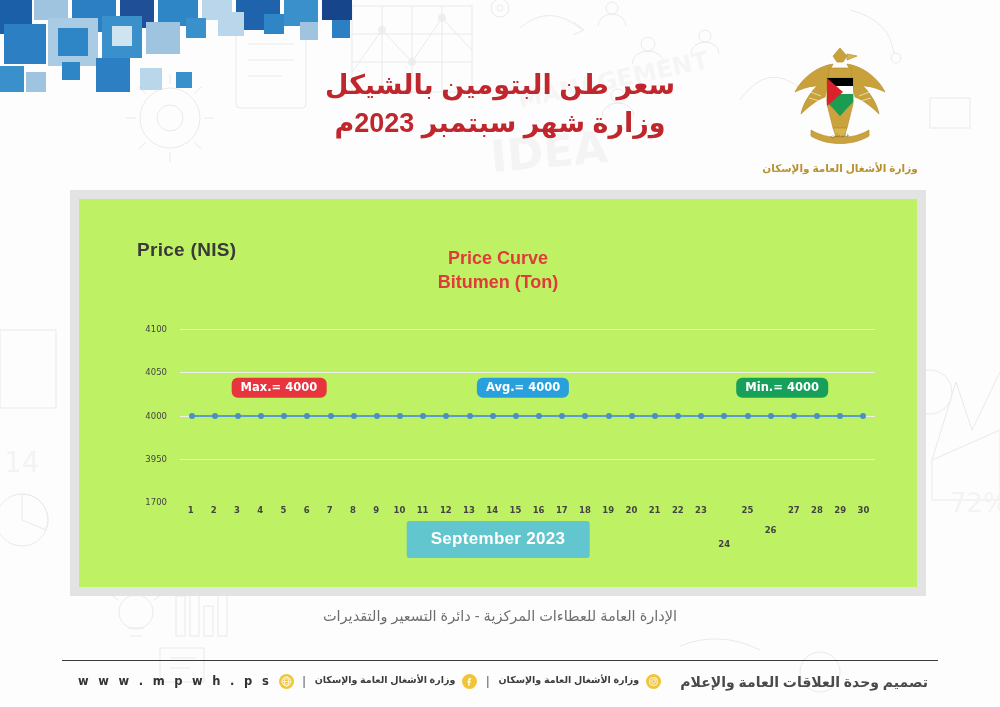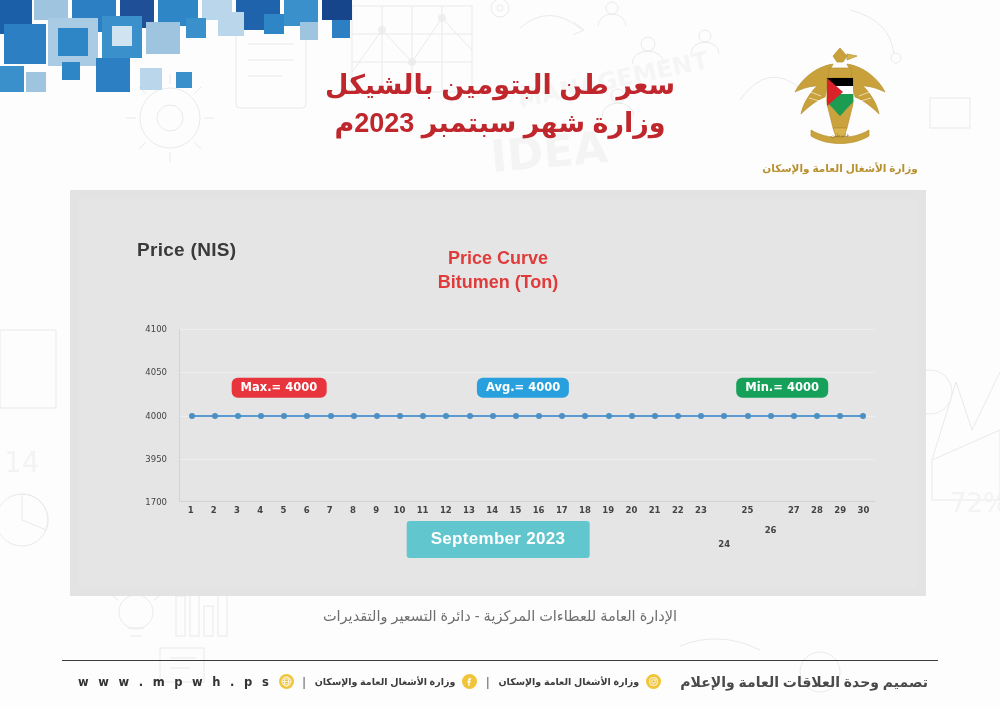--- a/index.html
+++ b/index.html
@@ -35,21 +35,21 @@
   .emblem-name{
     font-size:10.5px;color:#b8912f;font-weight:bold;direction:rtl;
     margin-top:2px;letter-spacing:0px;
   }
 
   
   .card-frame{
     position:absolute;left:70px;top:190px;width:856px;height:406px;
     background:#ffffff;border:9px solid #e3e3e3;box-sizing:border-box;
   }
-  .card-inner{position:absolute;inset:0;background:#e5e5e5;}
+  .card-inner{position:absolute;inset:0;background:#bef264;}
 
   .ylabel{
     position:absolute;left:58px;top:40px;
     font-size:19px;font-weight:bold;color:#3a3a3a;letter-spacing:.3px;
   }
   .chart-title{
     position:absolute;left:0;right:0;top:48px;text-align:center;
     color:#e03b3b;font-weight:bold;font-size:18px;line-height:1.32;
   }
   .chart-title span{display:block;}
@@ -99,21 +99,21 @@
 
   
   .dept-caption{
     position:absolute;left:0;right:0;top:608px;text-align:center;
     direction:rtl;font-size:14.5px;color:#6e6e6e;
   }
   .footer{position:absolute;left:0;top:660px;width:1000px;height:47px;}
   .footer-rule{position:absolute;left:62px;top:0;width:876px;height:1px;background:#3a3a3a;}
   .footer-left{
     position:absolute;left:78px;top:14px;
-    display:flex;align-items:center;gap:7px;direction:ltr;
+    display:flex;align-items:flex-start;gap:7px;direction:ltr;
   }
   .footer-right{
     position:absolute;right:72px;top:14px;direction:rtl;
     font-size:14px;color:#4a4a4a;font-weight:bold;
   }
   .www{
     font-size:11.5px;font-weight:bold;color:#333;letter-spacing:2.8px;
     font-family:"DejaVu Sans",sans-serif;white-space:nowrap;
   }
   .sm-ico{

